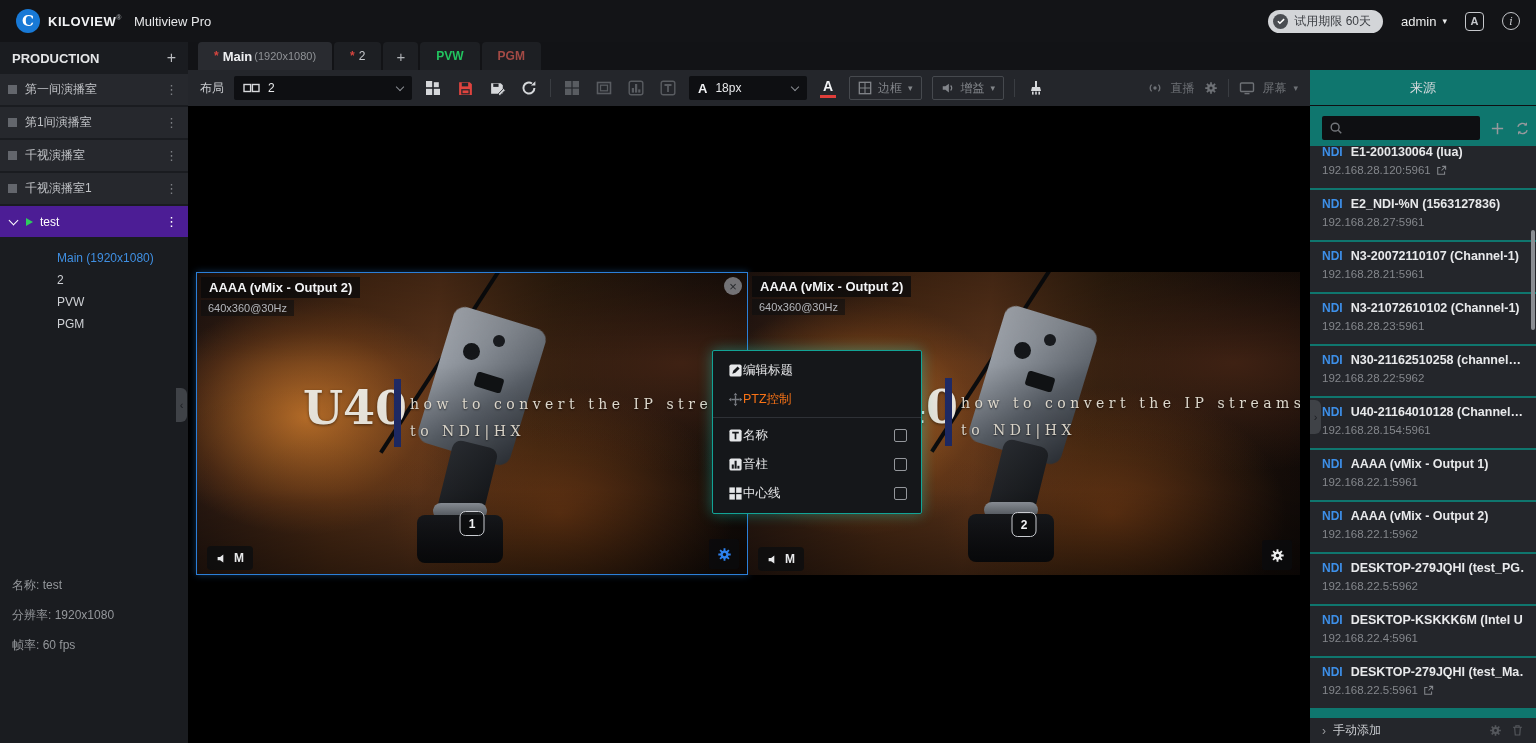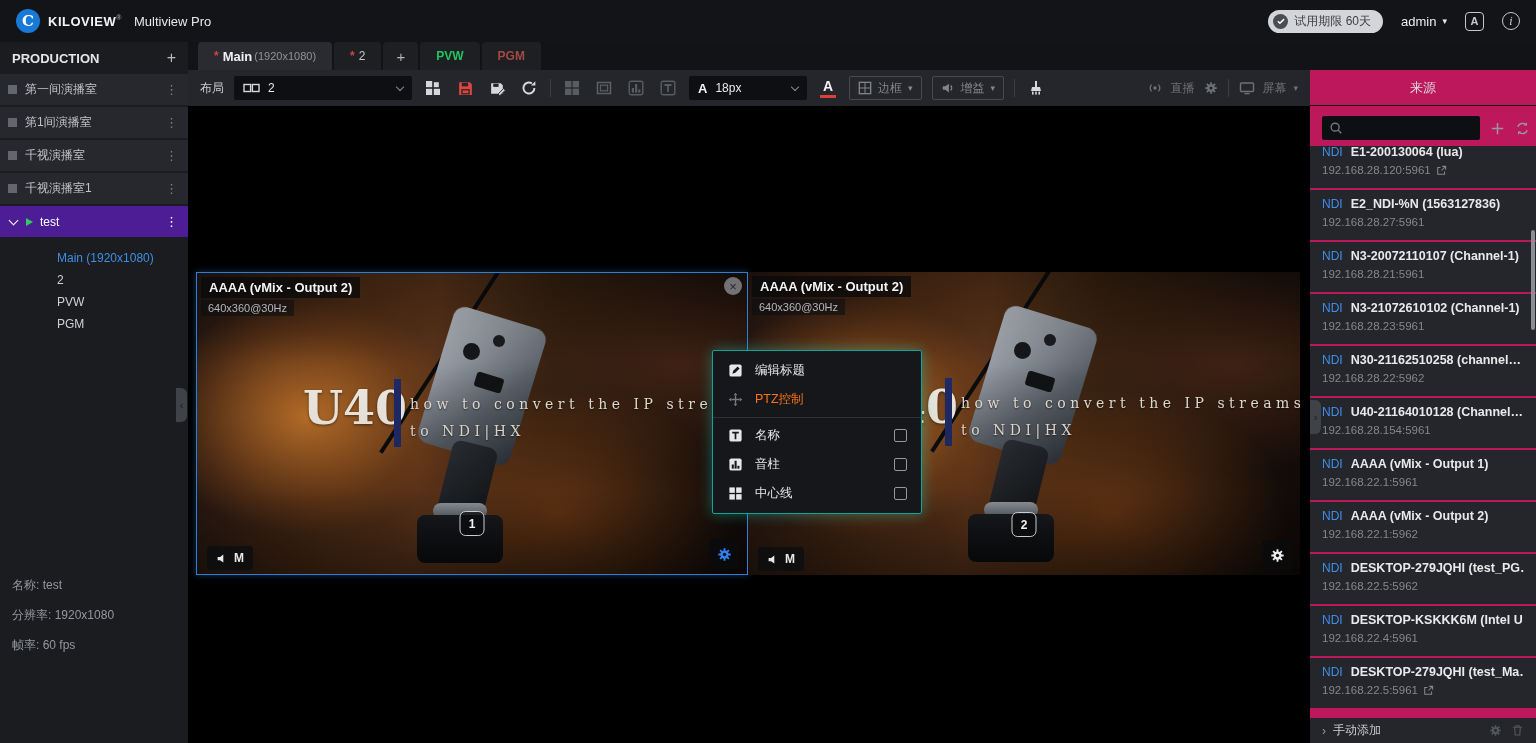--- a/index.html
+++ b/index.html
@@ -98,45 +98,45 @@
 .pn-res{position:absolute;left:4px;top:27px;background:rgba(14,15,17,.6);padding:2px 7px;font-size:11px;color:#b4b6bb}
 .pn-close{position:absolute;right:5px;top:4px;width:18px;height:18px;border-radius:50%;background:rgba(130,132,136,.85);color:#26282c;display:flex;align-items:center;justify-content:center;font-size:13px;line-height:1}
 .pn-num{position:absolute;left:50%;transform:translateX(-50%);bottom:38px;width:25px;height:25px;border:1.5px solid #c9ccd1;border-radius:6px;background:rgba(10,11,13,.72);color:#f0f1f3;font-size:12px;font-weight:700;display:flex;align-items:center;justify-content:center}
 .pn-mute{position:absolute;left:10px;bottom:4px;background:rgba(12,13,15,.82);border-radius:4px;padding:5px 9px;display:flex;align-items:center;gap:5px;color:#e8e9eb;font-size:12px;font-weight:600}
 .pn-gear{position:absolute;right:8px;bottom:5px;width:30px;height:30px;background:rgba(10,11,13,.85);border-radius:3px;display:flex;align-items:center;justify-content:center}
 .pn-gear.blue{color:#2d82f0}
 .pn-gear.white{color:#eceded}
 
 
 .ctx{position:absolute;left:524px;top:244px;width:210px;background:#15171a;border:1px solid #12a396;border-radius:2px;box-shadow:0 0 14px rgba(25,200,185,.45);padding:5px 0;z-index:15}
-.ctx-row{height:29px;display:flex;align-items:center;gap:12px;padding:0 14px;font-size:12.5px;color:#e6e7e9}
+.ctx-row{height:29px;display:flex;align-items:center;gap:0;padding:0 14px;font-size:12.5px;color:#e6e7e9}
 .ctx-row.disabled{color:#f97316}
 .ctx-sep{height:1px;background:#2e3136;margin:3px 0}
 .ctx-icn{width:16px;display:flex;justify-content:center;color:#e6e7e9;flex:none}
 .ctx-row.disabled .ctx-icn{color:#787b81}
 .ctx-check{margin-left:auto;width:13px;height:13px;border:1px solid #94979c;border-radius:2px;background:transparent}
 
 
 .handle{position:absolute;width:11px;height:34px;background:#3f4247;border-radius:0 6px 6px 0;display:flex;align-items:center;justify-content:center;color:#1a1c20;font-size:11px;z-index:35}
 .handle-left{left:176px;top:388px}
 .handle-right{left:1310px;top:400px}
 
 
-.right-sb{position:absolute;left:1310px;top:70px;width:226px;height:673px;background:#be185d;z-index:20}
+.right-sb{position:absolute;left:1310px;top:70px;width:226px;height:673px;background:#0f766e;z-index:20}
 .src-head{height:36px;display:flex;align-items:center;justify-content:center;font-size:13px;color:#d8dade;border-bottom:1px solid #0f1013}
 .src-search-row{display:flex;align-items:center;padding:10px 12px 0;gap:10px}
 .src-search-wrap{position:relative;width:158px}
 .src-input{width:158px;height:24px;background:#0e0f12;border:none;border-radius:2px;color:#caccd0;font-size:12px;padding:0 8px 0 26px;outline:none}
 .src-mag{position:absolute;left:7px;top:5px;color:#73767b}
 .src-tool{color:#97999d;display:flex;align-items:center}
 .src-list{position:absolute;left:0;top:76px;width:226px;height:572px;overflow:hidden}
 .src-item{height:50px;margin-bottom:2px;background:#24262b;padding:7px 12px 0}
 .src-item:first-child{margin-top:-8px}
 .src-line1{display:flex;gap:8px;align-items:baseline;white-space:nowrap;overflow:hidden}
-.src-proto{color:#3d8fe8;font-weight:400;font-size:12px;flex:none}
+.src-proto{color:#3d8fe8;font-weight:700;font-size:12px;flex:none}
 .src-name{color:#e8e9eb;font-size:12.5px;font-weight:600;overflow:hidden;white-space:nowrap}
 .src-addr{margin-top:5px;color:#84878c;font-size:11.5px;display:flex;align-items:center;gap:5px}
 .src-scroll{position:absolute;right:1px;top:160px;width:4px;height:100px;background:#8b8e93;border-radius:2px;z-index:5}
 .manual-row{position:absolute;left:0;top:648px;width:226px;height:25px;background:#24262b;display:flex;align-items:center;padding:0 12px;gap:7px;font-size:12px;color:#caccd0}
 .manual-chev{color:#97999d;font-size:12px}
 .manual-icons{margin-left:auto;display:flex;gap:9px;color:#54575c}
 </style>
 </head>
 <body>
 

